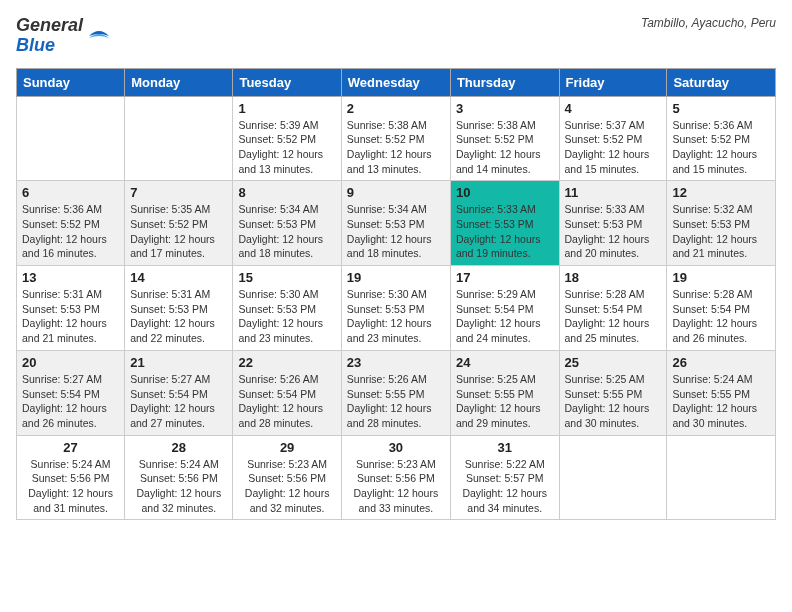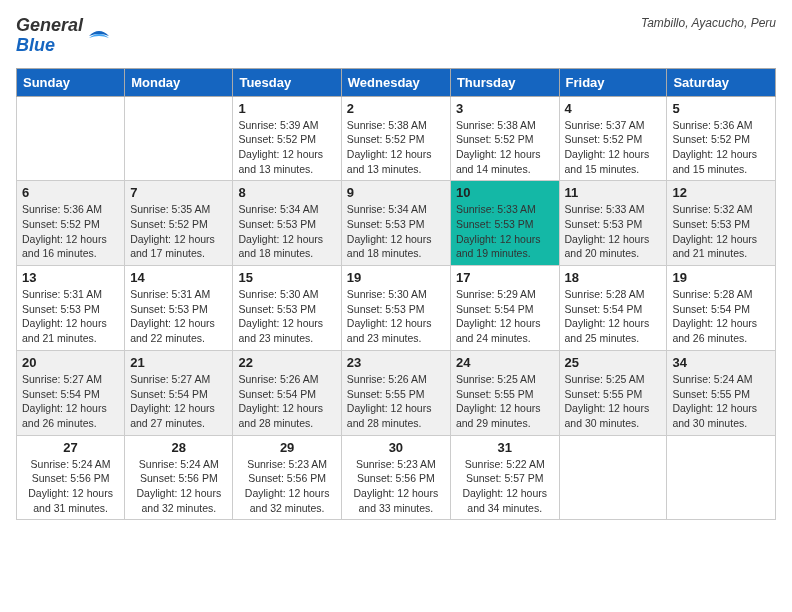--- a/index.html
+++ b/index.html
@@ -282,21 +282,21 @@
 Sunset: 5:55 PM
 Daylight: 12 hours and 29 minutes.</div>
         </td>
         <td style="background: rgb(240, 240, 240);">
           <span class="day-number">25</span>
           <div class="day-info" style="white-space: pre-line;">Sunrise: 5:25 AM
 Sunset: 5:55 PM
 Daylight: 12 hours and 30 minutes.</div>
         </td>
         <td style="background: rgb(240, 240, 240);">
-          <span class="day-number">34</span>
+          <span class="day-number">26</span>
           <div class="day-info" style="white-space: pre-line;">Sunrise: 5:24 AM
 Sunset: 5:55 PM
 Daylight: 12 hours and 30 minutes.</div>
         </td>
       </tr>
       <tr style="background: rgb(255, 255, 255); text-align: center;">
         <td>
           <span class="day-number">27</span>
           <div class="day-info" style="white-space: pre-line;">Sunrise: 5:24 AM
 Sunset: 5:56 PM

